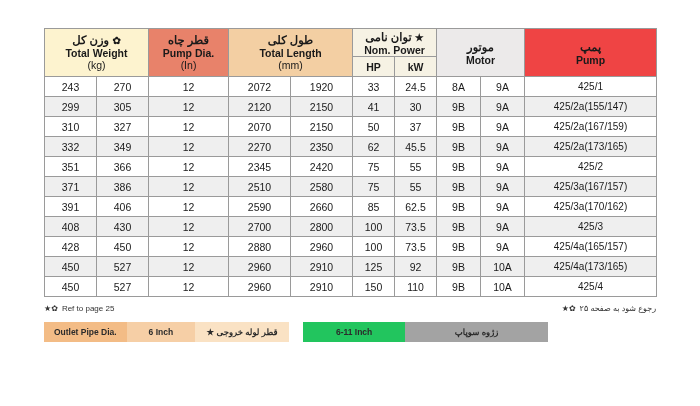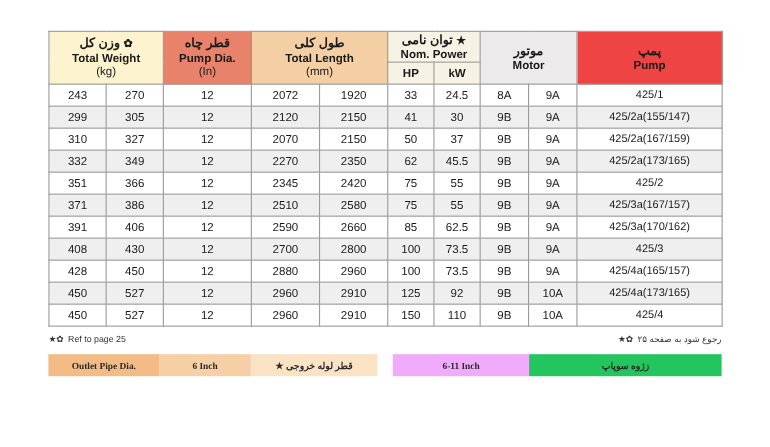--- a/index.html
+++ b/index.html
@@ -76,25 +76,24 @@
     justify-content: space-between;
     align-items: center;
     margin-top: 7px;
     font-size: 8px;
     color: #333;
   }
   .footnote-left { display: flex; align-items: center; gap: 4px; }
   .footnote-right { display: flex; align-items: center; gap: 4px; direction: rtl; }
   
   .legend-row {
-    width: 612px;
+    width: 504px;
     display: flex;
     gap: 14px;
     margin-top: 9px;
-    font-family: Liberation Serif, serif;
   }
   .legend {
     flex: 1;
     display: flex;
     align-items: stretch;
     height: 20px;
     font-size: 8.5px;
     font-weight: bold;
   }
   .legend .seg {
@@ -104,22 +103,22 @@
     padding: 0 6px;
     white-space: nowrap;
   }
   .legend .seg.l1 { flex: 1.25; }
   .legend .seg.l2 { flex: 1.0; }
   .legend .seg.l3 { flex: 1.45; direction: rtl; }
   .legend-a .l1 { background: #f3bc86; color: #2b2b2b; }
   .legend-a .l2 { background: #f6cfa6; color: #2b2b2b; }
   .legend-a .l3 { background: #fae2c4; color: #2b2b2b; }
   .legend-b .l1 { background: #b9c9e3; color: #2b2b2b; }
-  .legend-b .l2 { background: #f0abfc; color: #2b2b2b; }
-  .legend-b .l3 { background: #22c55e; color: #2b2b2b; }
+  .legend-b .l2 { background: #22c55e; color: #2b2b2b; }
+  .legend-b .l3 { background: #a3a3a3; color: #2b2b2b; }
 </style>
 </head>
 <body>
 
 <div class="sheet">
 
   <table class="spec">
     <colgroup>
       <col style="width:52px">
         <col style="width:52px">

